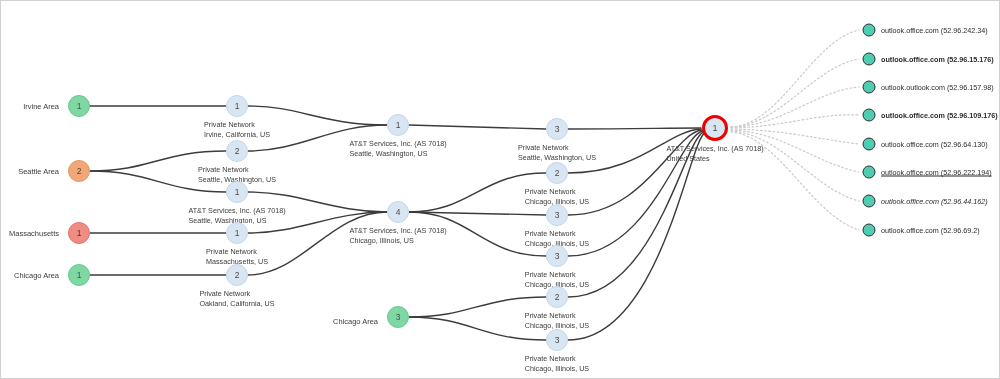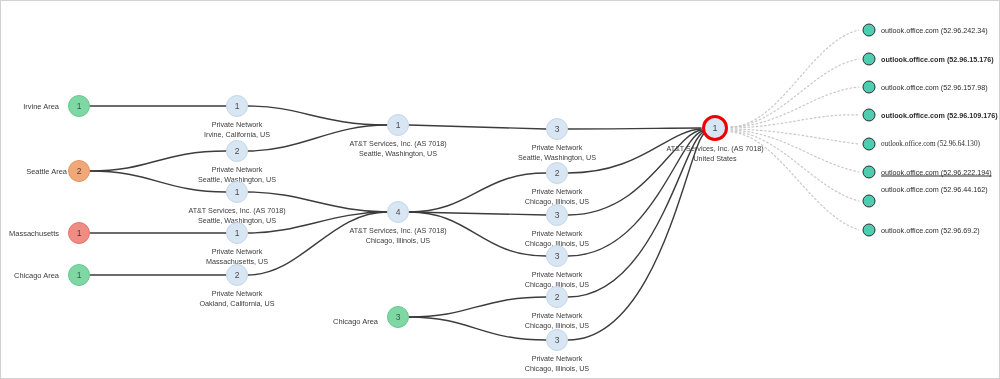--- a/index.html
+++ b/index.html
@@ -78,21 +78,21 @@
     width: 13px;
     height: 13px;
     background: #4ecdb0;
     border: 1.5px solid #2f2f2f;
   }
   .node-label {
     position: absolute;
     font-size: 7.2px;
     line-height: 1.35;
     color: #3b3b3b;
-    text-align: center;
+    text-align: left;
     transform: translate(-50%, 0);
     white-space: nowrap;
     z-index: 4;
   }
   .area-label {
     position: absolute;
     font-size: 7.5px;
     color: #3b3b3b;
     text-align: right;
     transform: translate(-100%, -50%);
@@ -145,21 +145,21 @@
         <path d="M 730 127 C 784 126, 816 112, 858 114"></path>
         <path d="M 730 128 C 784 129, 816 138, 858 143"></path>
         <path d="M 730 129 C 782 131, 814 162, 858 171"></path>
         <path d="M 730 130 C 780 133, 812 188, 858 200"></path>
         <path d="M 730 131 C 778 135, 810 214, 858 229"></path>
       </g>
   </svg>
 
   <div id="area-labels">
       <div class="area-label" style="left: 58px; top: 105px;">Irvine Area</div>
-      <div class="area-label" style="left: 58px; top: 170px; margin-left: 8px;">Seattle Area</div>
+      <div class="area-label" style="left: 58px; top: 170px;">Seattle Area</div>
       <div class="area-label" style="left: 58px; top: 232px;">Massachusetts</div>
       <div class="area-label" style="left: 58px; top: 274px;">Chicago Area</div>
       <div class="area-label" style="left: 377px; top: 320px;">Chicago Area</div>
     </div>
   <div id="area-nodes">
       <div class="node node-source-green" style="left: 78px; top: 105px;">1</div>
       <div class="node node-source-orange" style="left: 78px; top: 170px;">2</div>
       <div class="node node-source-red" style="left: 78px; top: 232px;">1</div>
       <div class="node node-source-green" style="left: 78px; top: 274px;">1</div>
       <div class="node node-source-green" style="left: 397px; top: 316px;">3</div>
@@ -239,26 +239,26 @@
     <div>AT&amp;T Services, Inc. (AS 7018)</div>
     <div>United States</div>
   </div>
 
   <div id="endpoint-nodes">
       <div class="node node-endpoint" style="left: 868px; top: 29px;"></div>
       <div class="endpoint-label" style="left: 880px; top: 29px;">outlook.office.com (52.96.242.34)</div>
       <div class="node node-endpoint" style="left: 868px; top: 58px;"></div>
       <div class="endpoint-label" style="left: 880px; top: 58px; font-weight: bold;">outlook.office.com (52.96.15.176)</div>
       <div class="node node-endpoint" style="left: 868px; top: 86px;"></div>
-      <div class="endpoint-label" style="left: 880px; top: 86px;">outlook.office.com (52.96.157.98)</div>
+      <div class="endpoint-label" style="left: 880px; top: 86px;">outlook.outlook.com (52.96.157.98)</div>
       <div class="node node-endpoint" style="left: 868px; top: 114px;"></div>
       <div class="endpoint-label" style="left: 880px; top: 114px; font-weight: bold;">outlook.office.com (52.96.109.176)</div>
       <div class="node node-endpoint" style="left: 868px; top: 143px;"></div>
-      <div class="endpoint-label" style="left: 880px; top: 143px; font-family: Liberation Serif, serif;">outlook.office.com (52.96.64.130)</div>
+      <div class="endpoint-label" style="left: 880px; top: 143px;">outlook.office.com (52.96.64.130)</div>
       <div class="node node-endpoint" style="left: 868px; top: 171px;"></div>
       <div class="endpoint-label" style="left: 880px; top: 171px; text-decoration: underline;">outlook.office.com (52.96.222.194)</div>
       <div class="node node-endpoint" style="left: 868px; top: 200px;"></div>
-      <div class="endpoint-label" style="left: 880px; top: 188px;">outlook.office.com (52.96.44.162)</div>
+      <div class="endpoint-label" style="left: 880px; top: 200px; font-style: italic;">outlook.office.com (52.96.44.162)</div>
       <div class="node node-endpoint" style="left: 868px; top: 229px;"></div>
       <div class="endpoint-label" style="left: 880px; top: 229px;">outlook.office.com (52.96.69.2)</div>
     </div>
 
 </div>
 
 </body></html>

